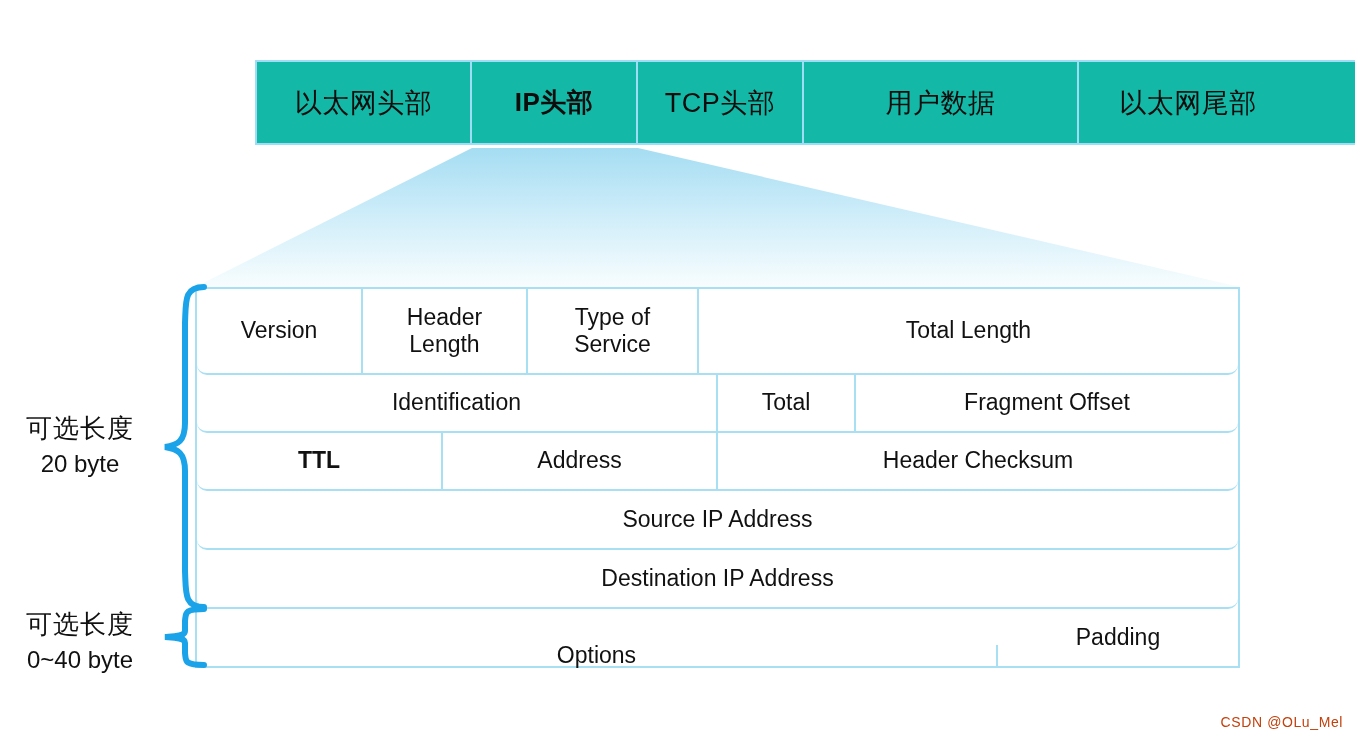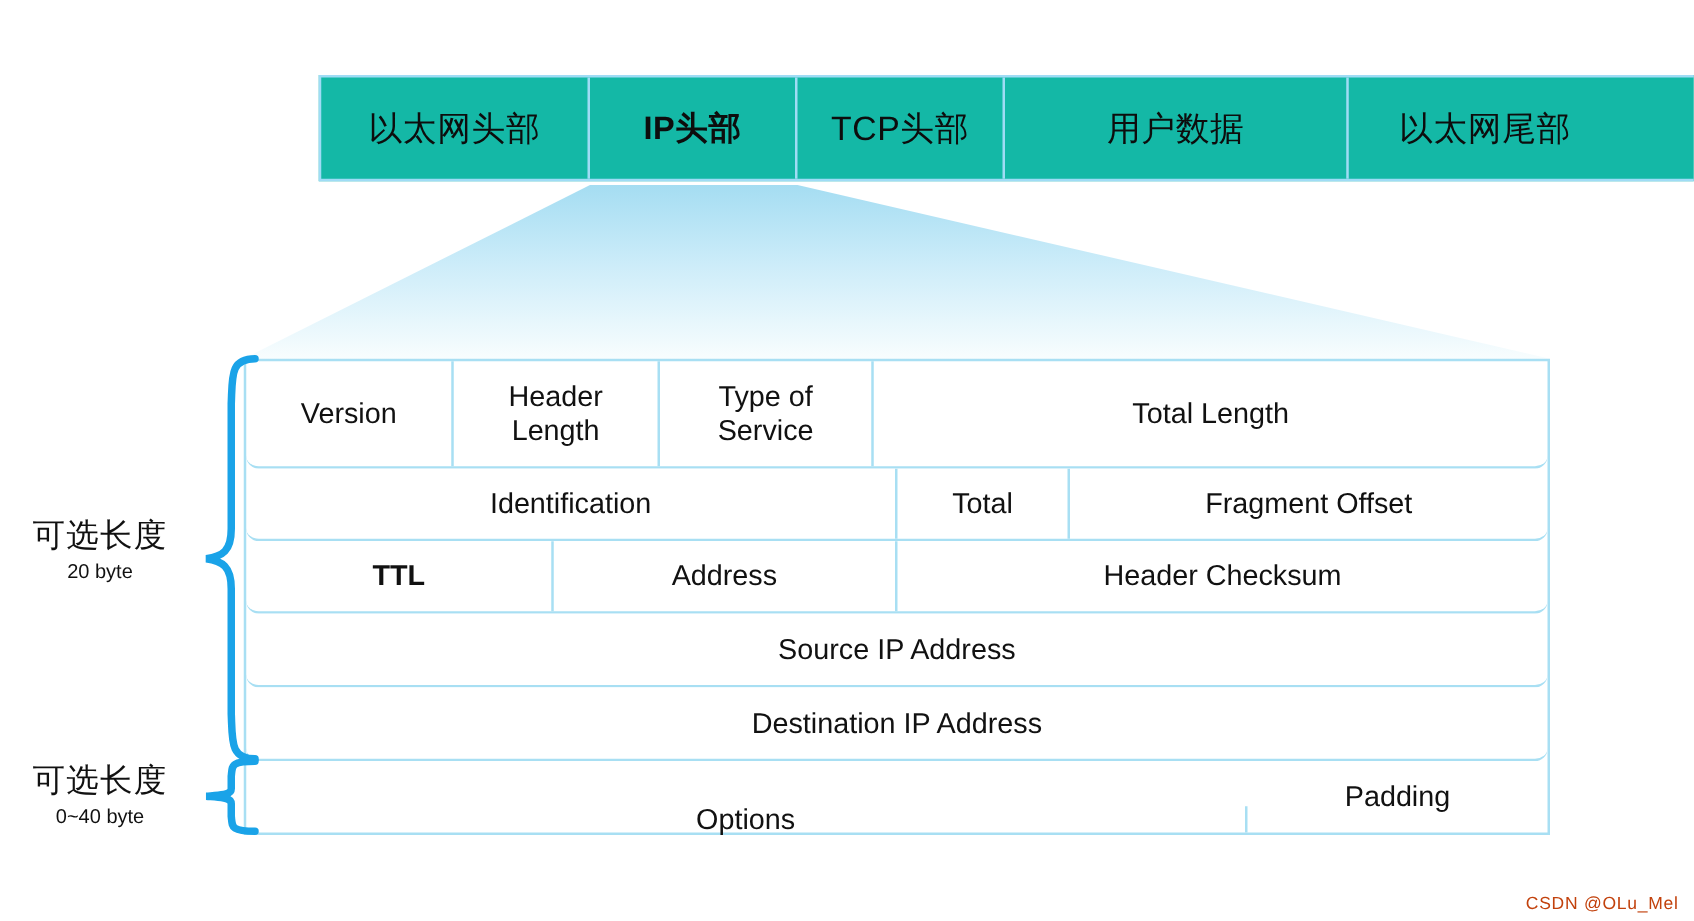--- a/index.html
+++ b/index.html
@@ -153,21 +153,21 @@
     top: 608px;
     width: 160px;
   }
   .side-label .cn {
     display: block;
     font-size: 26px;
     letter-spacing: 1px;
   }
   .side-label .en {
     display: block;
-    font-size: 16px;
+    font-size: 24px;
     margin-top: 2px;
   }
 
   
   #watermark {
     position: absolute;
     right: 12px;
     bottom: 7px;
     font-size: 14px;
     color: #c2410c;

